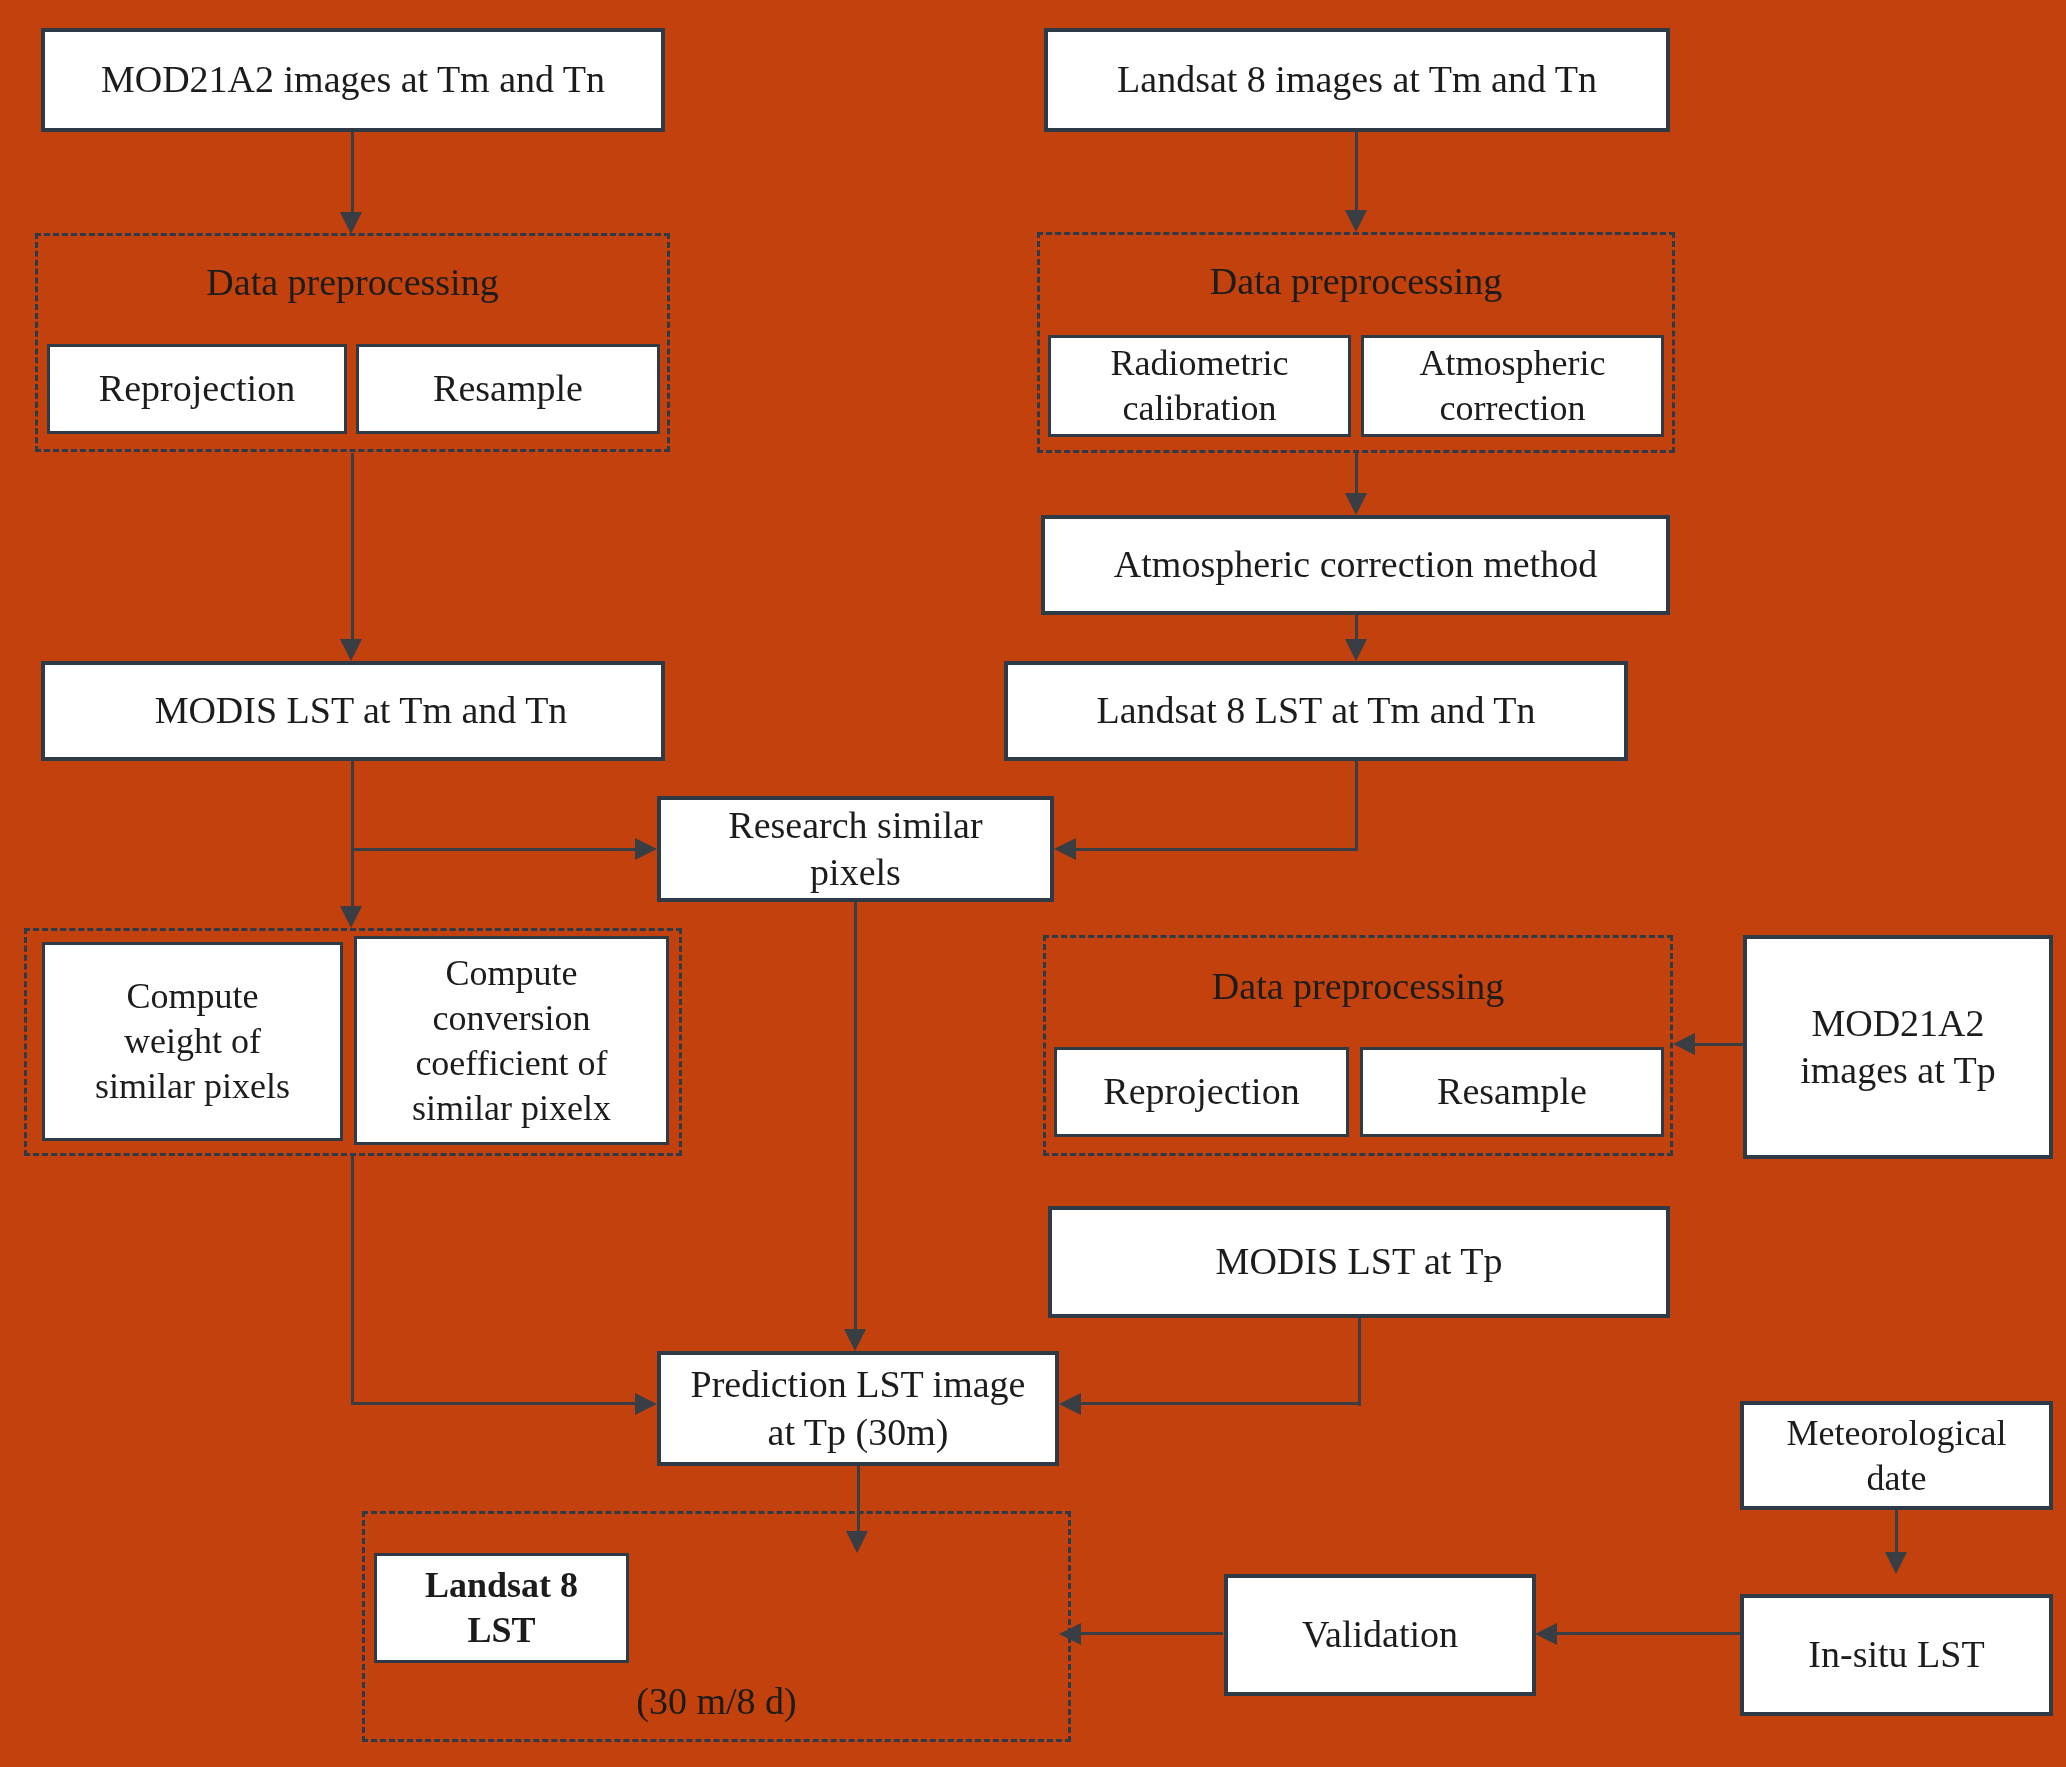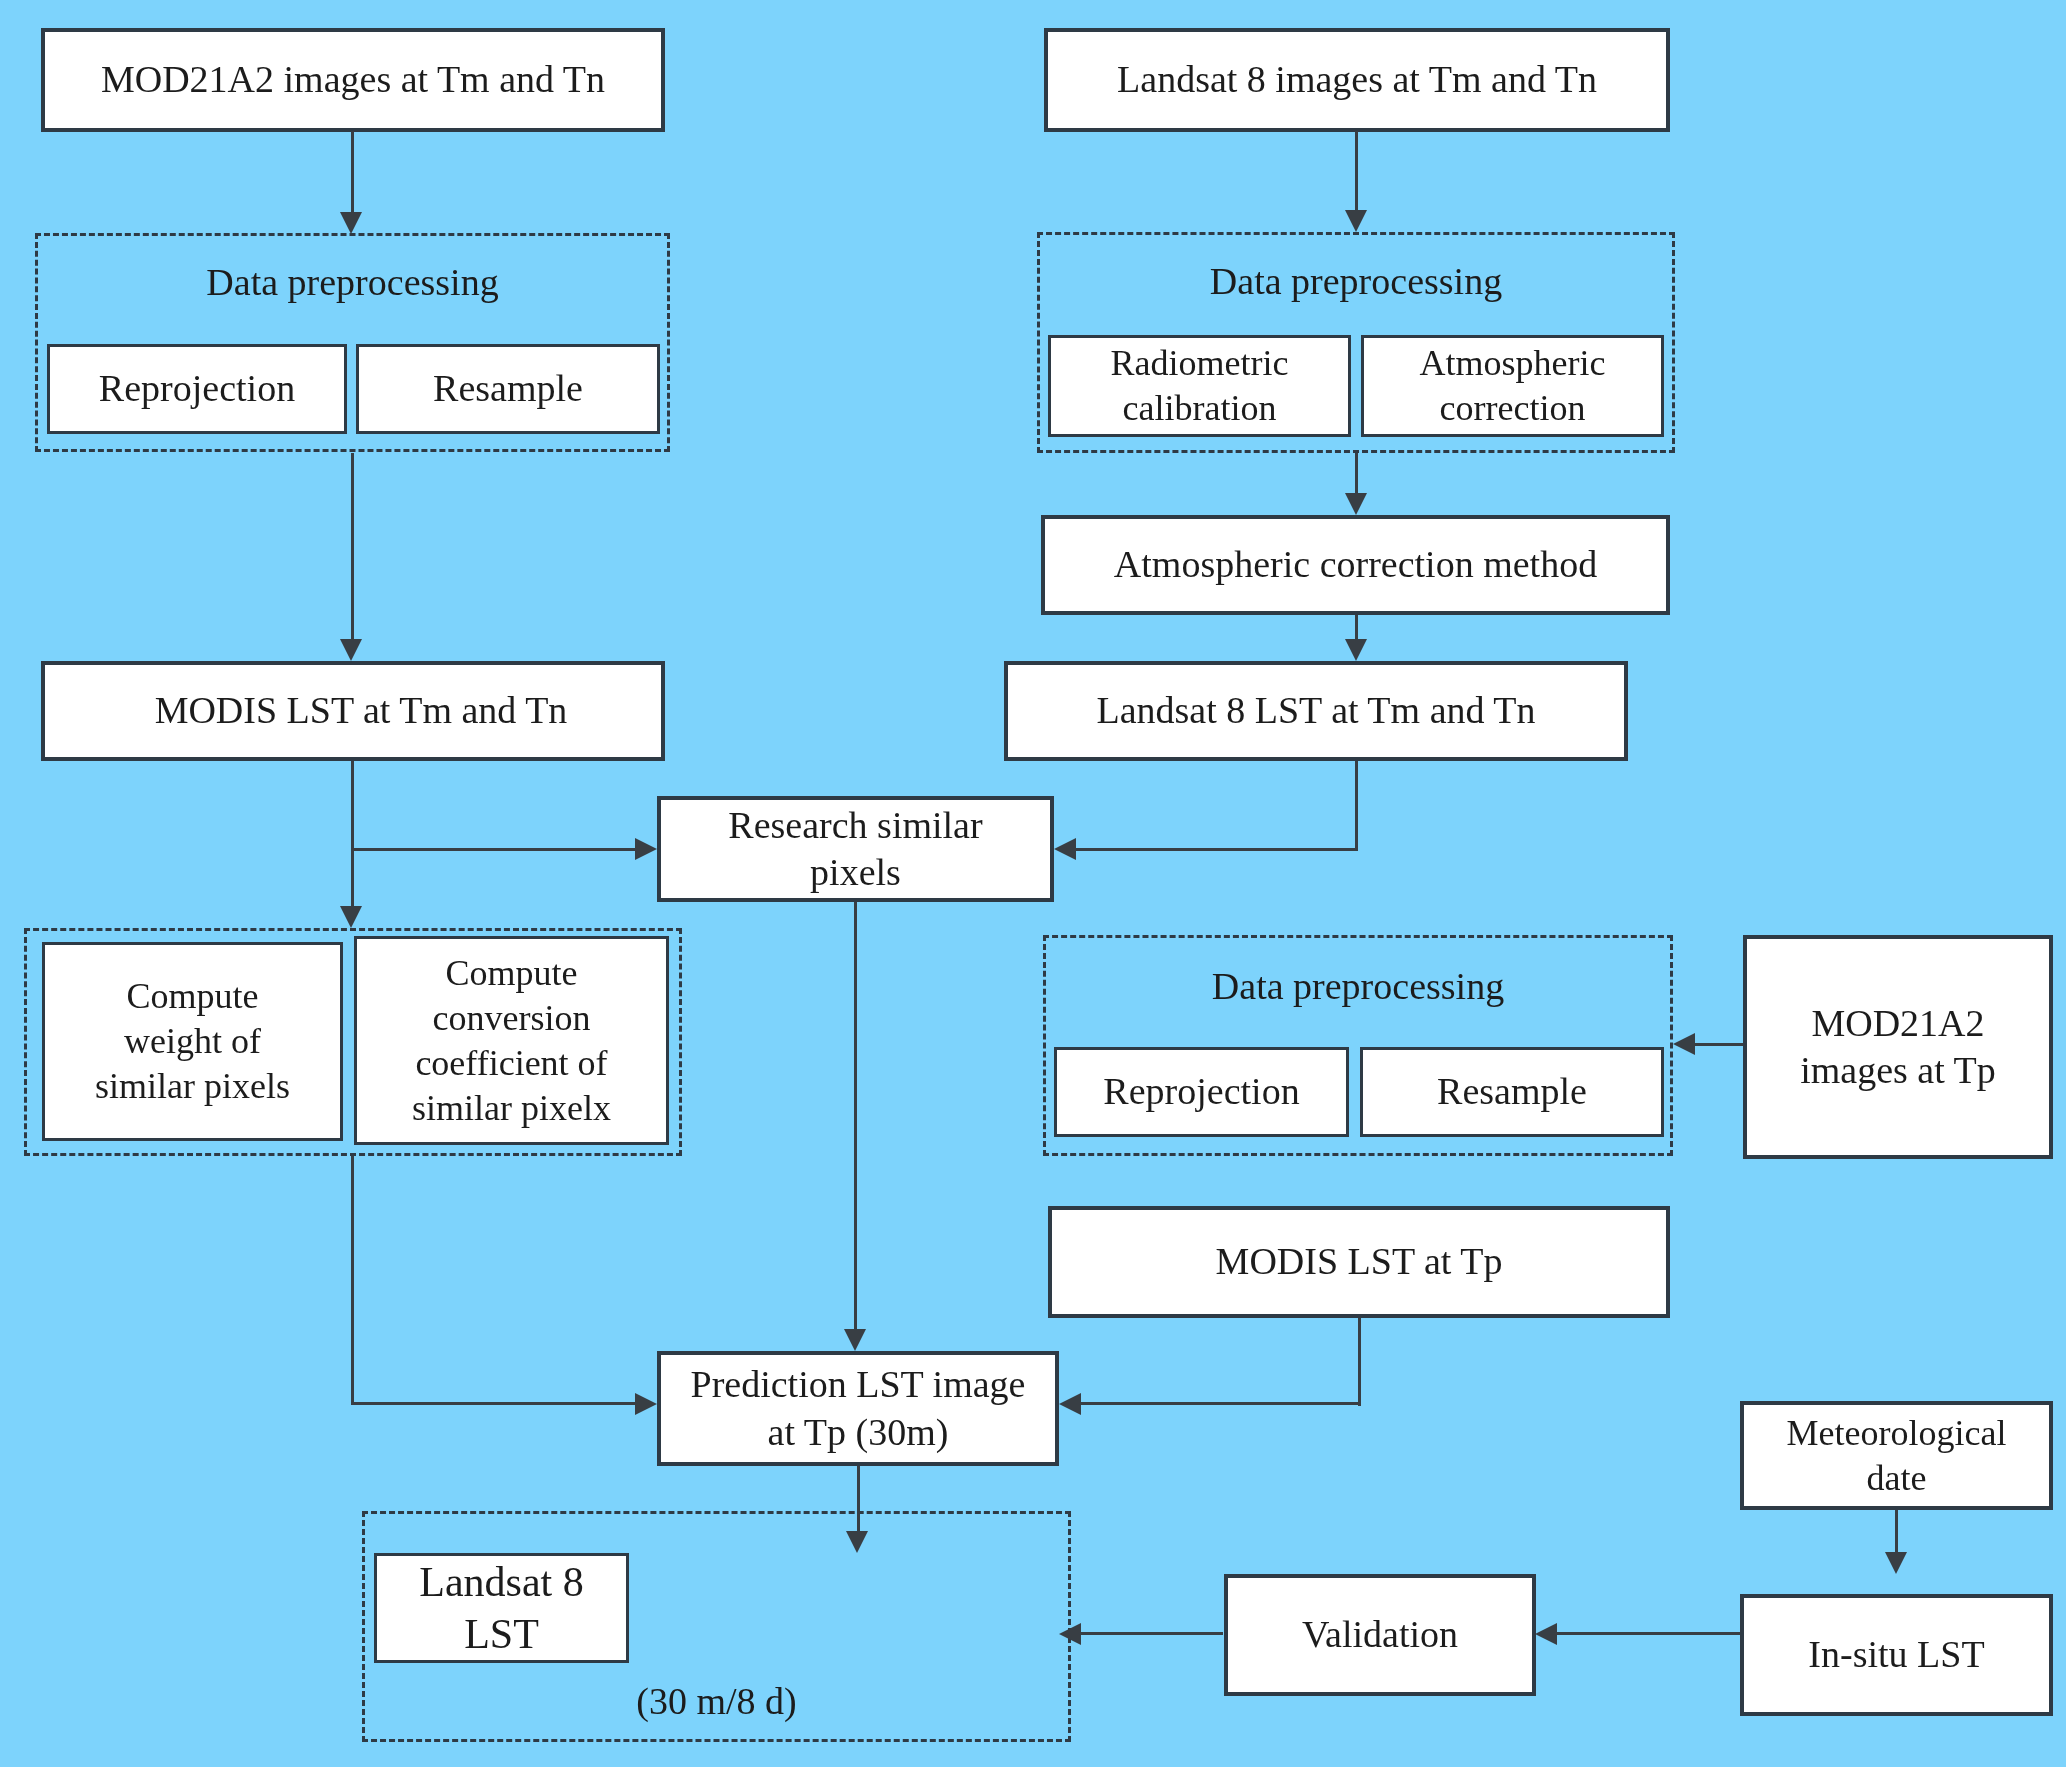--- a/index.html
+++ b/index.html
@@ -1,17 +1,17 @@
 <!DOCTYPE html>
 <html style="font-size:10.2px"><head>
 <meta charset="utf-8">
 <style>
   html,body{margin:0;padding:0;background:#ffffff;}
   body{font-family:"Liberation Serif","DejaVu Serif",serif;color:#1c1c1c;}
-  #canvas{position:relative;width:2066px;height:1767px;background:#7dd3fc;overflow:hidden;}
+  #canvas{position:relative;width:2066px;height:1767px;background:#c2410c;overflow:hidden;}
 
   .box{
     position:absolute;background:#ffffff;border:4.5px solid #2e3a45;
     display:flex;align-items:center;justify-content:center;text-align:center;
     box-sizing:border-box;
   }
   .label{white-space:pre-line;font-size:38px;line-height:1.25;padding:2.6px 6.4px;}
   .dashed{
     position:absolute;border:3.8px dashed #2e3a45;background:transparent;
     box-sizing:border-box;
@@ -117,21 +117,21 @@
 at Tp (30m)</div>
   </div>
 
   <div class="box" style="left:1740px;top:1401px;width:313px;height:109px;">
     <div class="label" style="font-size:36px;">Meteorological
 date</div>
   </div>
 
   <div class="dashed" style="left:362px;top:1511px;width:709px;height:231px;"></div>
   <div class="box" style="left:374px;top:1553px;width:255px;height:110px;border-width:3.8px;">
-    <div class="label" style="font-size:42px;">Landsat 8
+    <div class="label" style="font-size:36px;font-weight:bold;">Landsat 8
 LST</div>
   </div>
   <div class="caption" style="left:362px;top:1679px;width:709px;">(30 m/8 d)</div>
 
   <div class="box" style="left:1224px;top:1574px;width:312px;height:122px;">
     <div class="label">Validation</div>
   </div>
 
   <div class="box" style="left:1740px;top:1574px;width:313px;height:122px;margin-top:20px;">
     <div class="label">In-situ LST</div>

